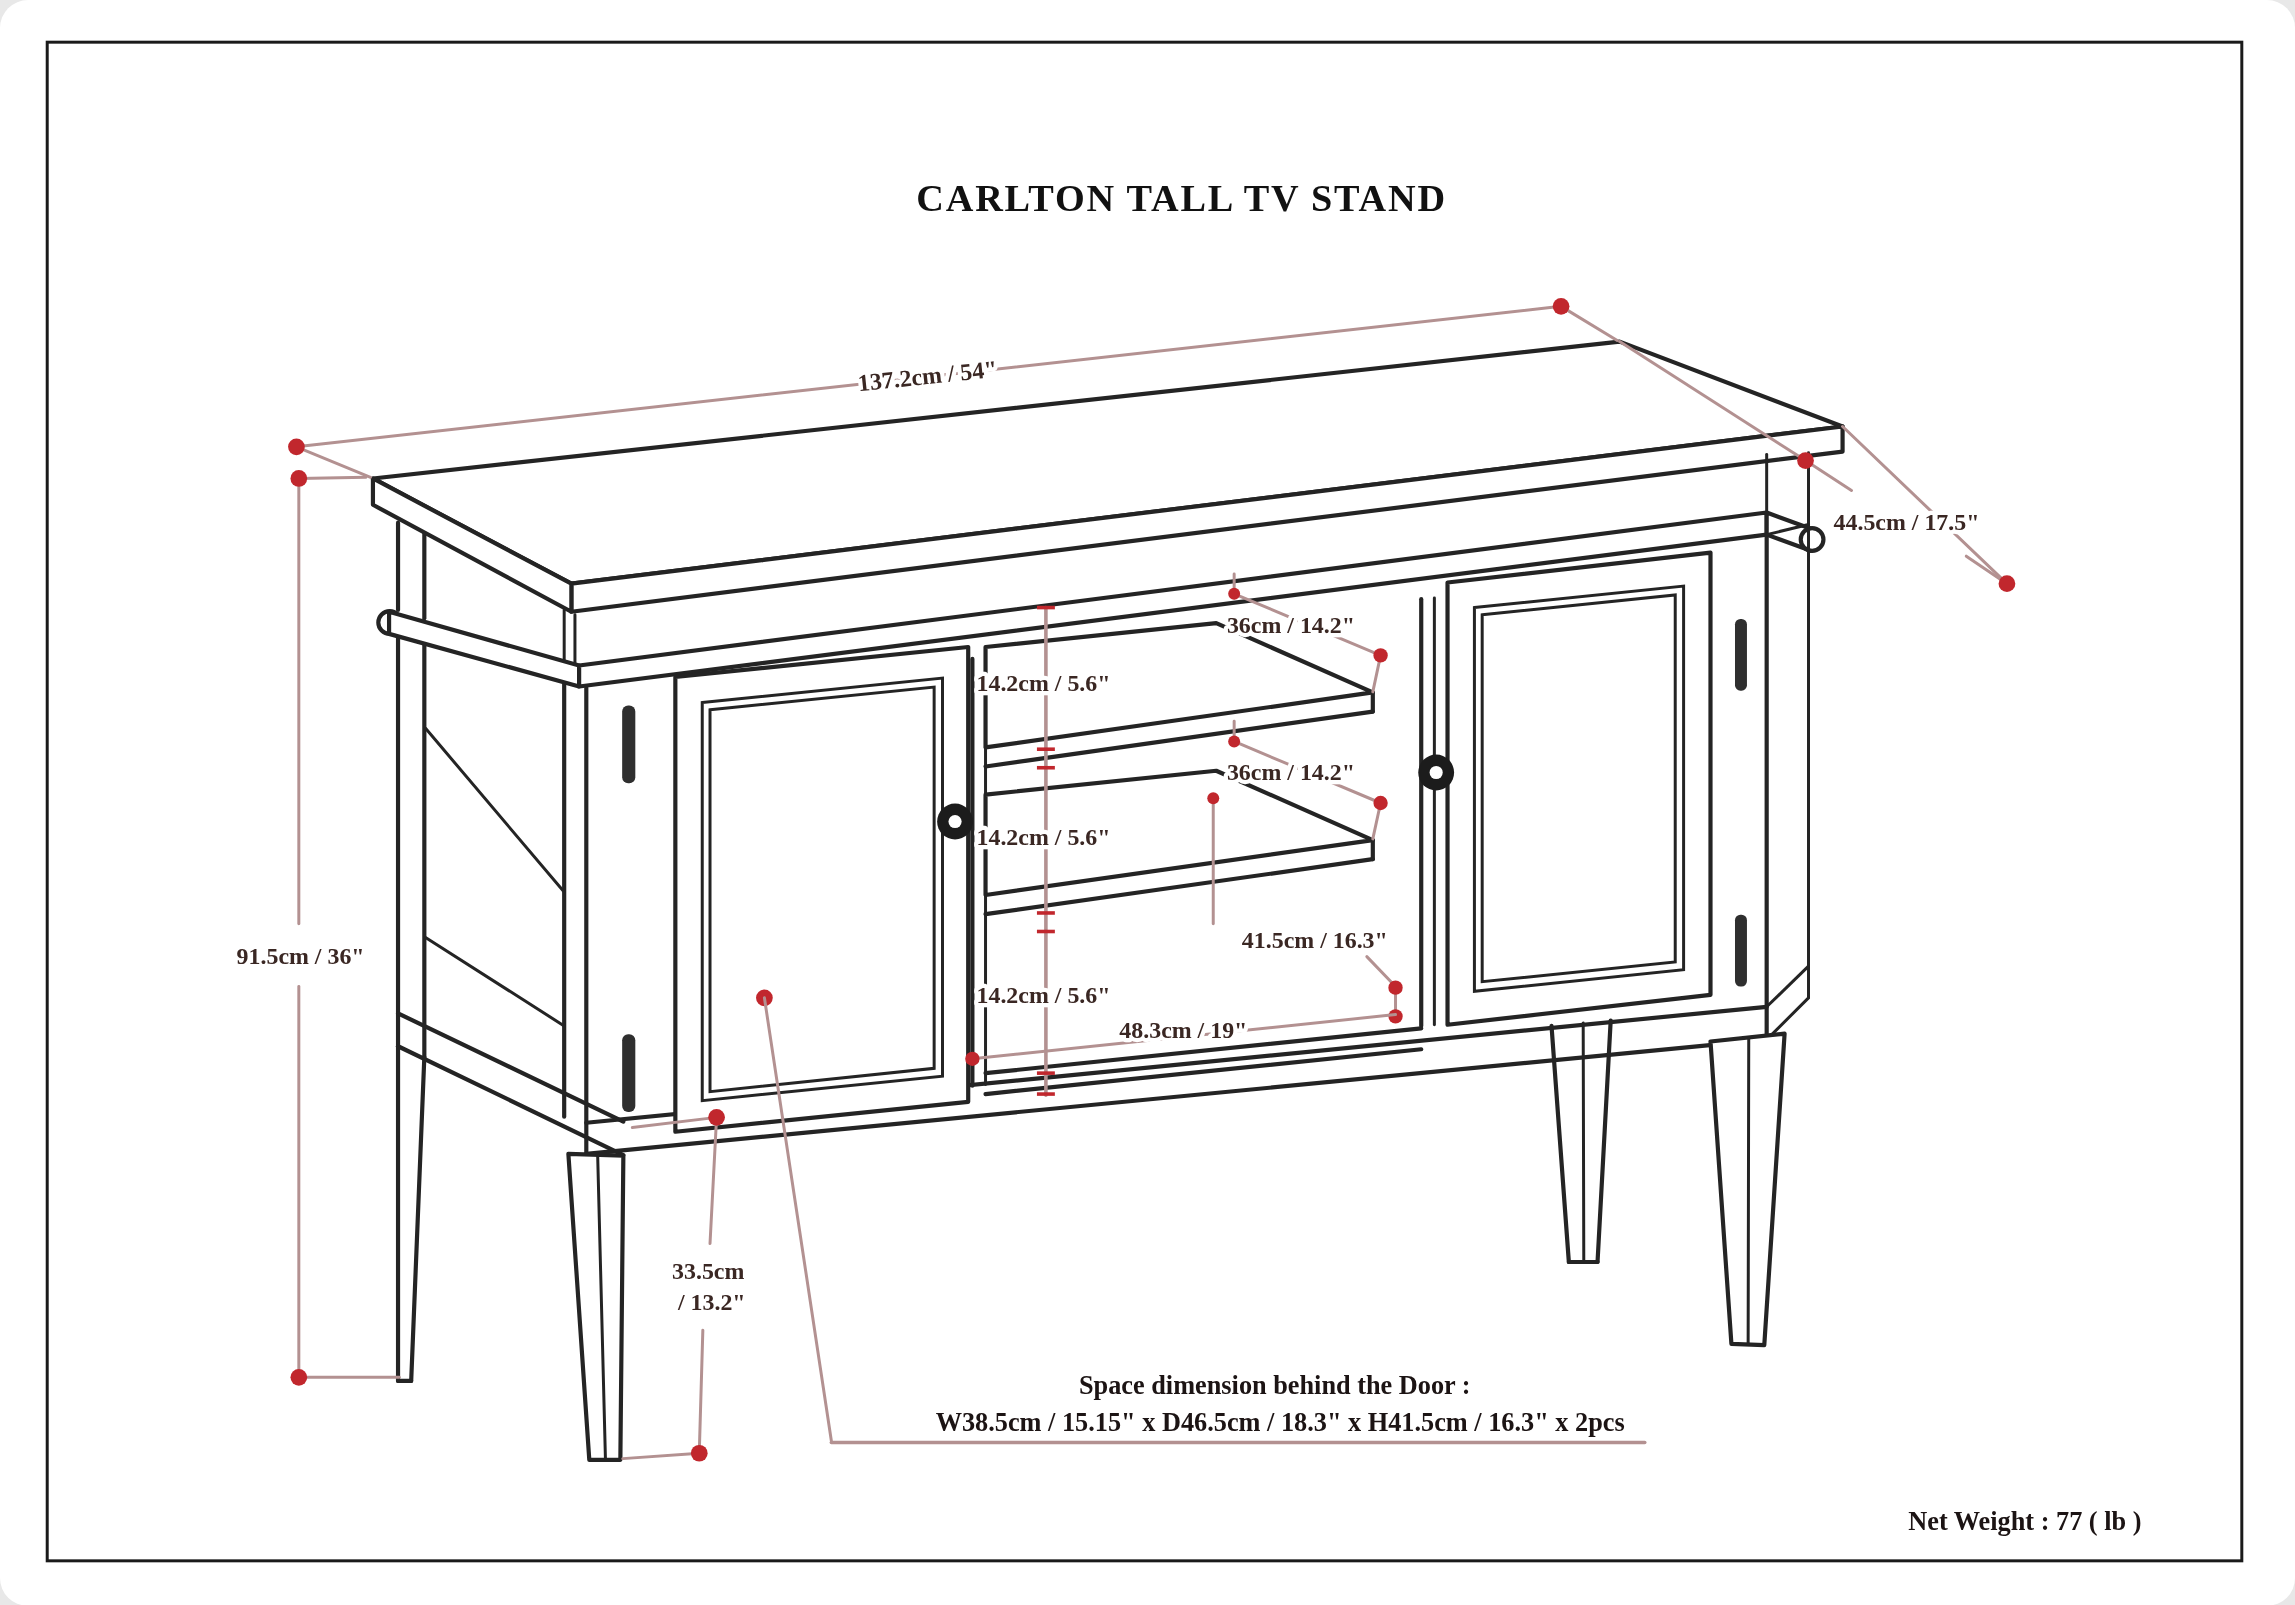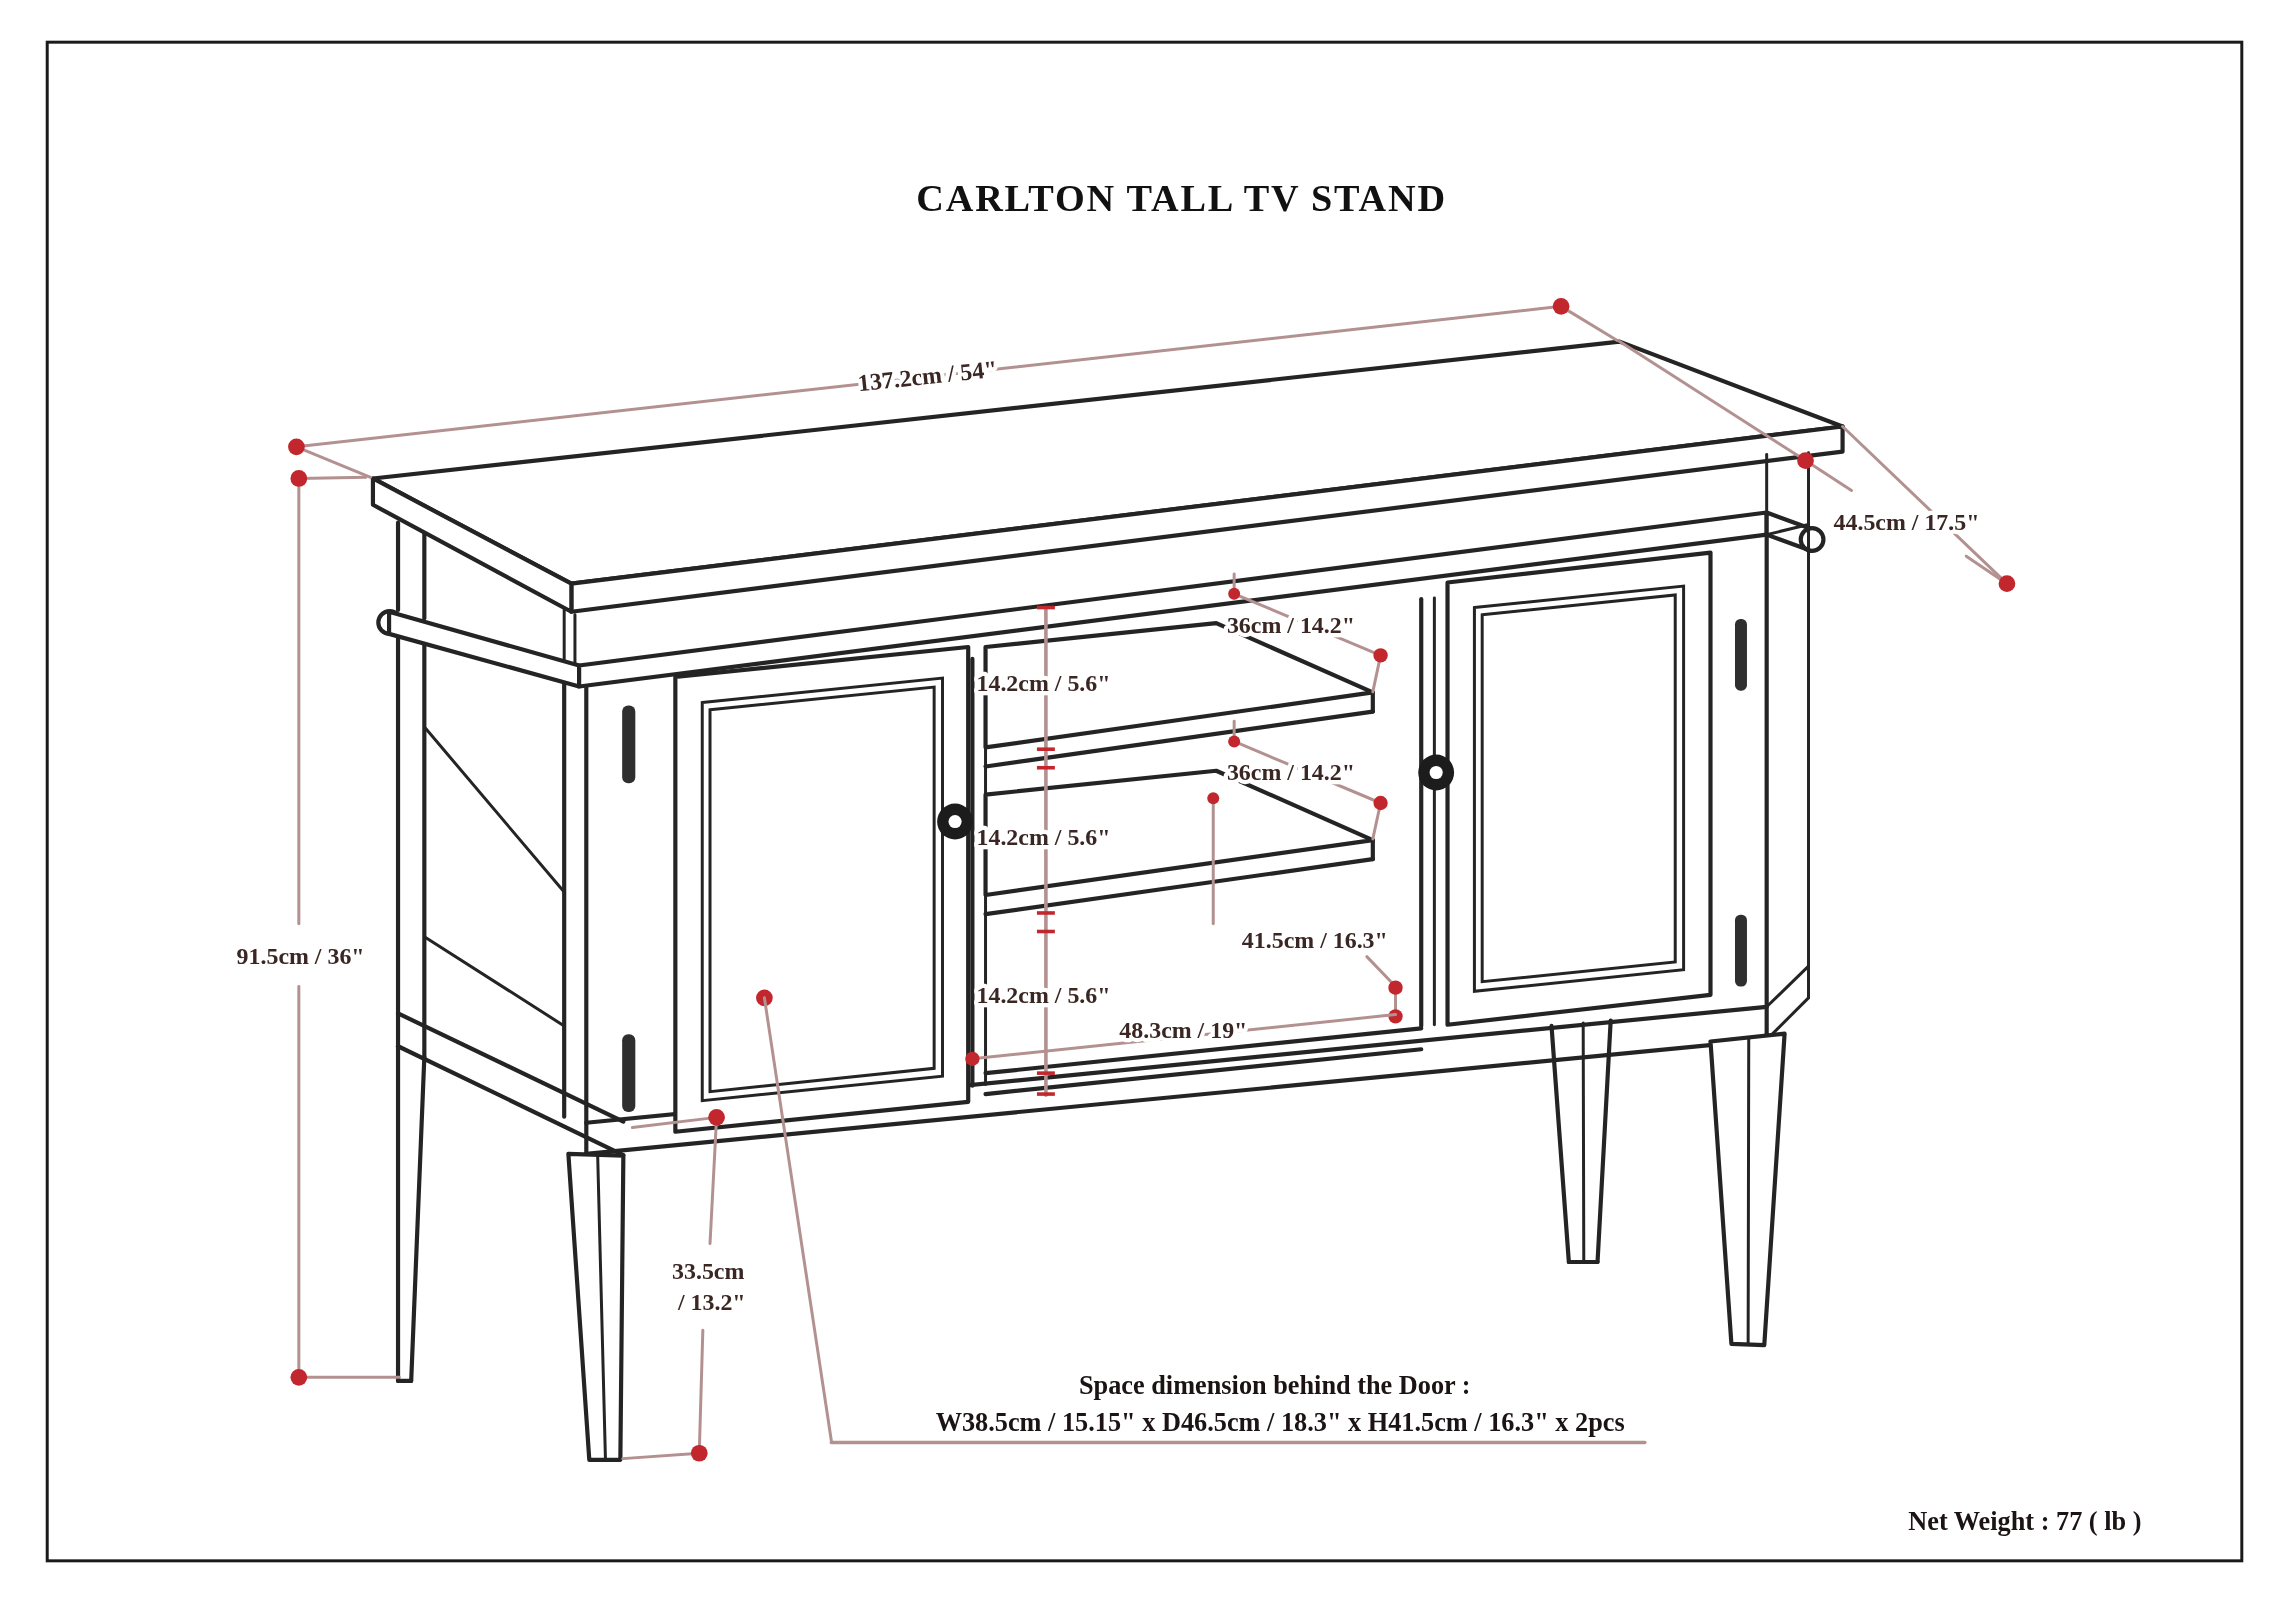--- a/index.html
+++ b/index.html
@@ -9,20 +9,21 @@
     --dim-text:#3a2723;
     --bg:#ffffff;
   }
   html,body{margin:0;padding:0;background:#e8e8e8;}
   .page{
     position:relative;
     width:2295px;height:1606px;
     background:var(--bg);
     font-family:"Liberation Serif", serif;
     overflow:hidden;
+    border-radius:28px;
   }
   svg{display:block}
   .furn{stroke:var(--line);stroke-width:7;fill:none;stroke-linecap:round;stroke-linejoin:round;}
   .furn-thin{stroke:var(--line);stroke-width:5;fill:none;stroke-linecap:round;}
   .wface{stroke:var(--line);stroke-width:7;fill:#ffffff;stroke-linejoin:round;}
   .dline{stroke:var(--dim-line);stroke-width:5;fill:none;stroke-linecap:round;}
   .dline-heavy{stroke:var(--dim-line);stroke-width:6;fill:none;stroke-linecap:round;}
   .dtick{stroke:var(--dim-dot);stroke-width:6;}
   .ddot{fill:var(--dim-dot);stroke:none;}
   .dtext{

